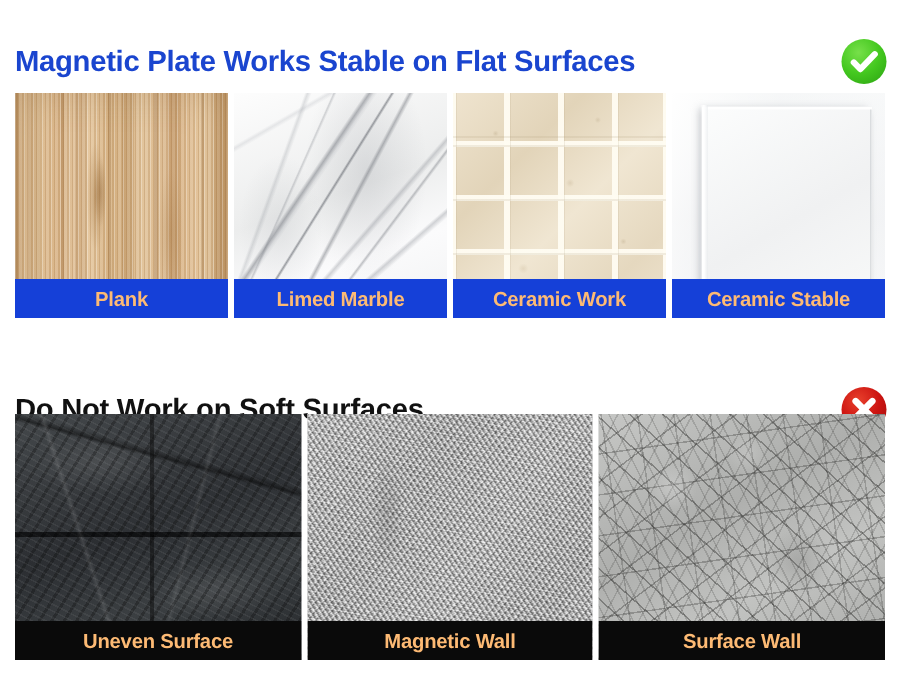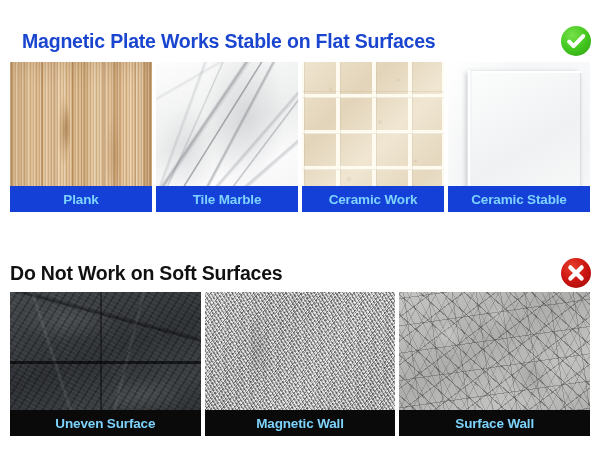--- a/index.html
+++ b/index.html
@@ -10,21 +10,21 @@
     overflow: hidden;
   }
   .infographic { position: relative; width: 600px; height: 450px; background: #fff; }
 
   
   .section-head {
     position: absolute; left: 10px; right: 8px;
     height: 34px;
     display: flex; align-items: center; justify-content: space-between;
   }
-  .section-head.good { top: 24px; margin-left: 12px; }
+  .section-head.good { top: 24px; }
   .section-head.bad  { top: 236px; margin-top: 20px; }
 
   .section-title {
     font-size: 19.5px;
     font-weight: bold;
     letter-spacing: -0.2px;
     white-space: nowrap;
   }
   .section-title.good { color: #1a45cf; }
   .section-title.bad  { color: #111111; }
@@ -32,36 +32,36 @@
   .status-icon { width: 32px; height: 32px; flex: none; display:block; }
 
   
   .row {
     position: absolute; left: 10px;
     width: 580px;
     display: flex;
     gap: 4px;
   }
   .row.good { top: 62px; height: 150px; }
-  .row.bad  { top: 292px; height: 144px; }
+  .row.bad  { top: 276px; height: 164px; }
 
   .panel {
     position: relative;
     flex: 1 1 0;
     height: 100%;
     overflow: hidden;
     background: #eee;
   }
   .swatch { position: absolute; left: 0; top: 0; right: 0; bottom: 0; }
 
   .caption {
     position: absolute; left: 0; right: 0; bottom: 0;
     height: 26px;
     display: flex; align-items: center; justify-content: center;
-    color: #7dd3fc;
+    color: #fdba74;
     font-size: 13.5px;
     font-weight: bold;
     letter-spacing: -0.15px;
     white-space: nowrap;
     z-index: 3;
   }
   .row.good .caption { background: #1540d8; }
   .row.bad  .caption { background: #0a0a0a; }
 
   
@@ -308,21 +308,21 @@
     </svg>
   </div>
 
   <div class="row good">
     <div class="panel">
       <div class="swatch tex-plank"></div>
       <div class="caption">Plank</div>
     </div>
     <div class="panel">
       <div class="swatch tex-marble"></div>
-      <div class="caption">Tile Marble</div>
+      <div class="caption">Limed Marble</div>
     </div>
     <div class="panel">
       <div class="swatch tex-ctile"></div>
       <div class="caption">Ceramic Work</div>
     </div>
     <div class="panel">
       <div class="swatch tex-csurf"></div>
       <div class="caption">Ceramic Stable</div>
     </div>
   </div>

